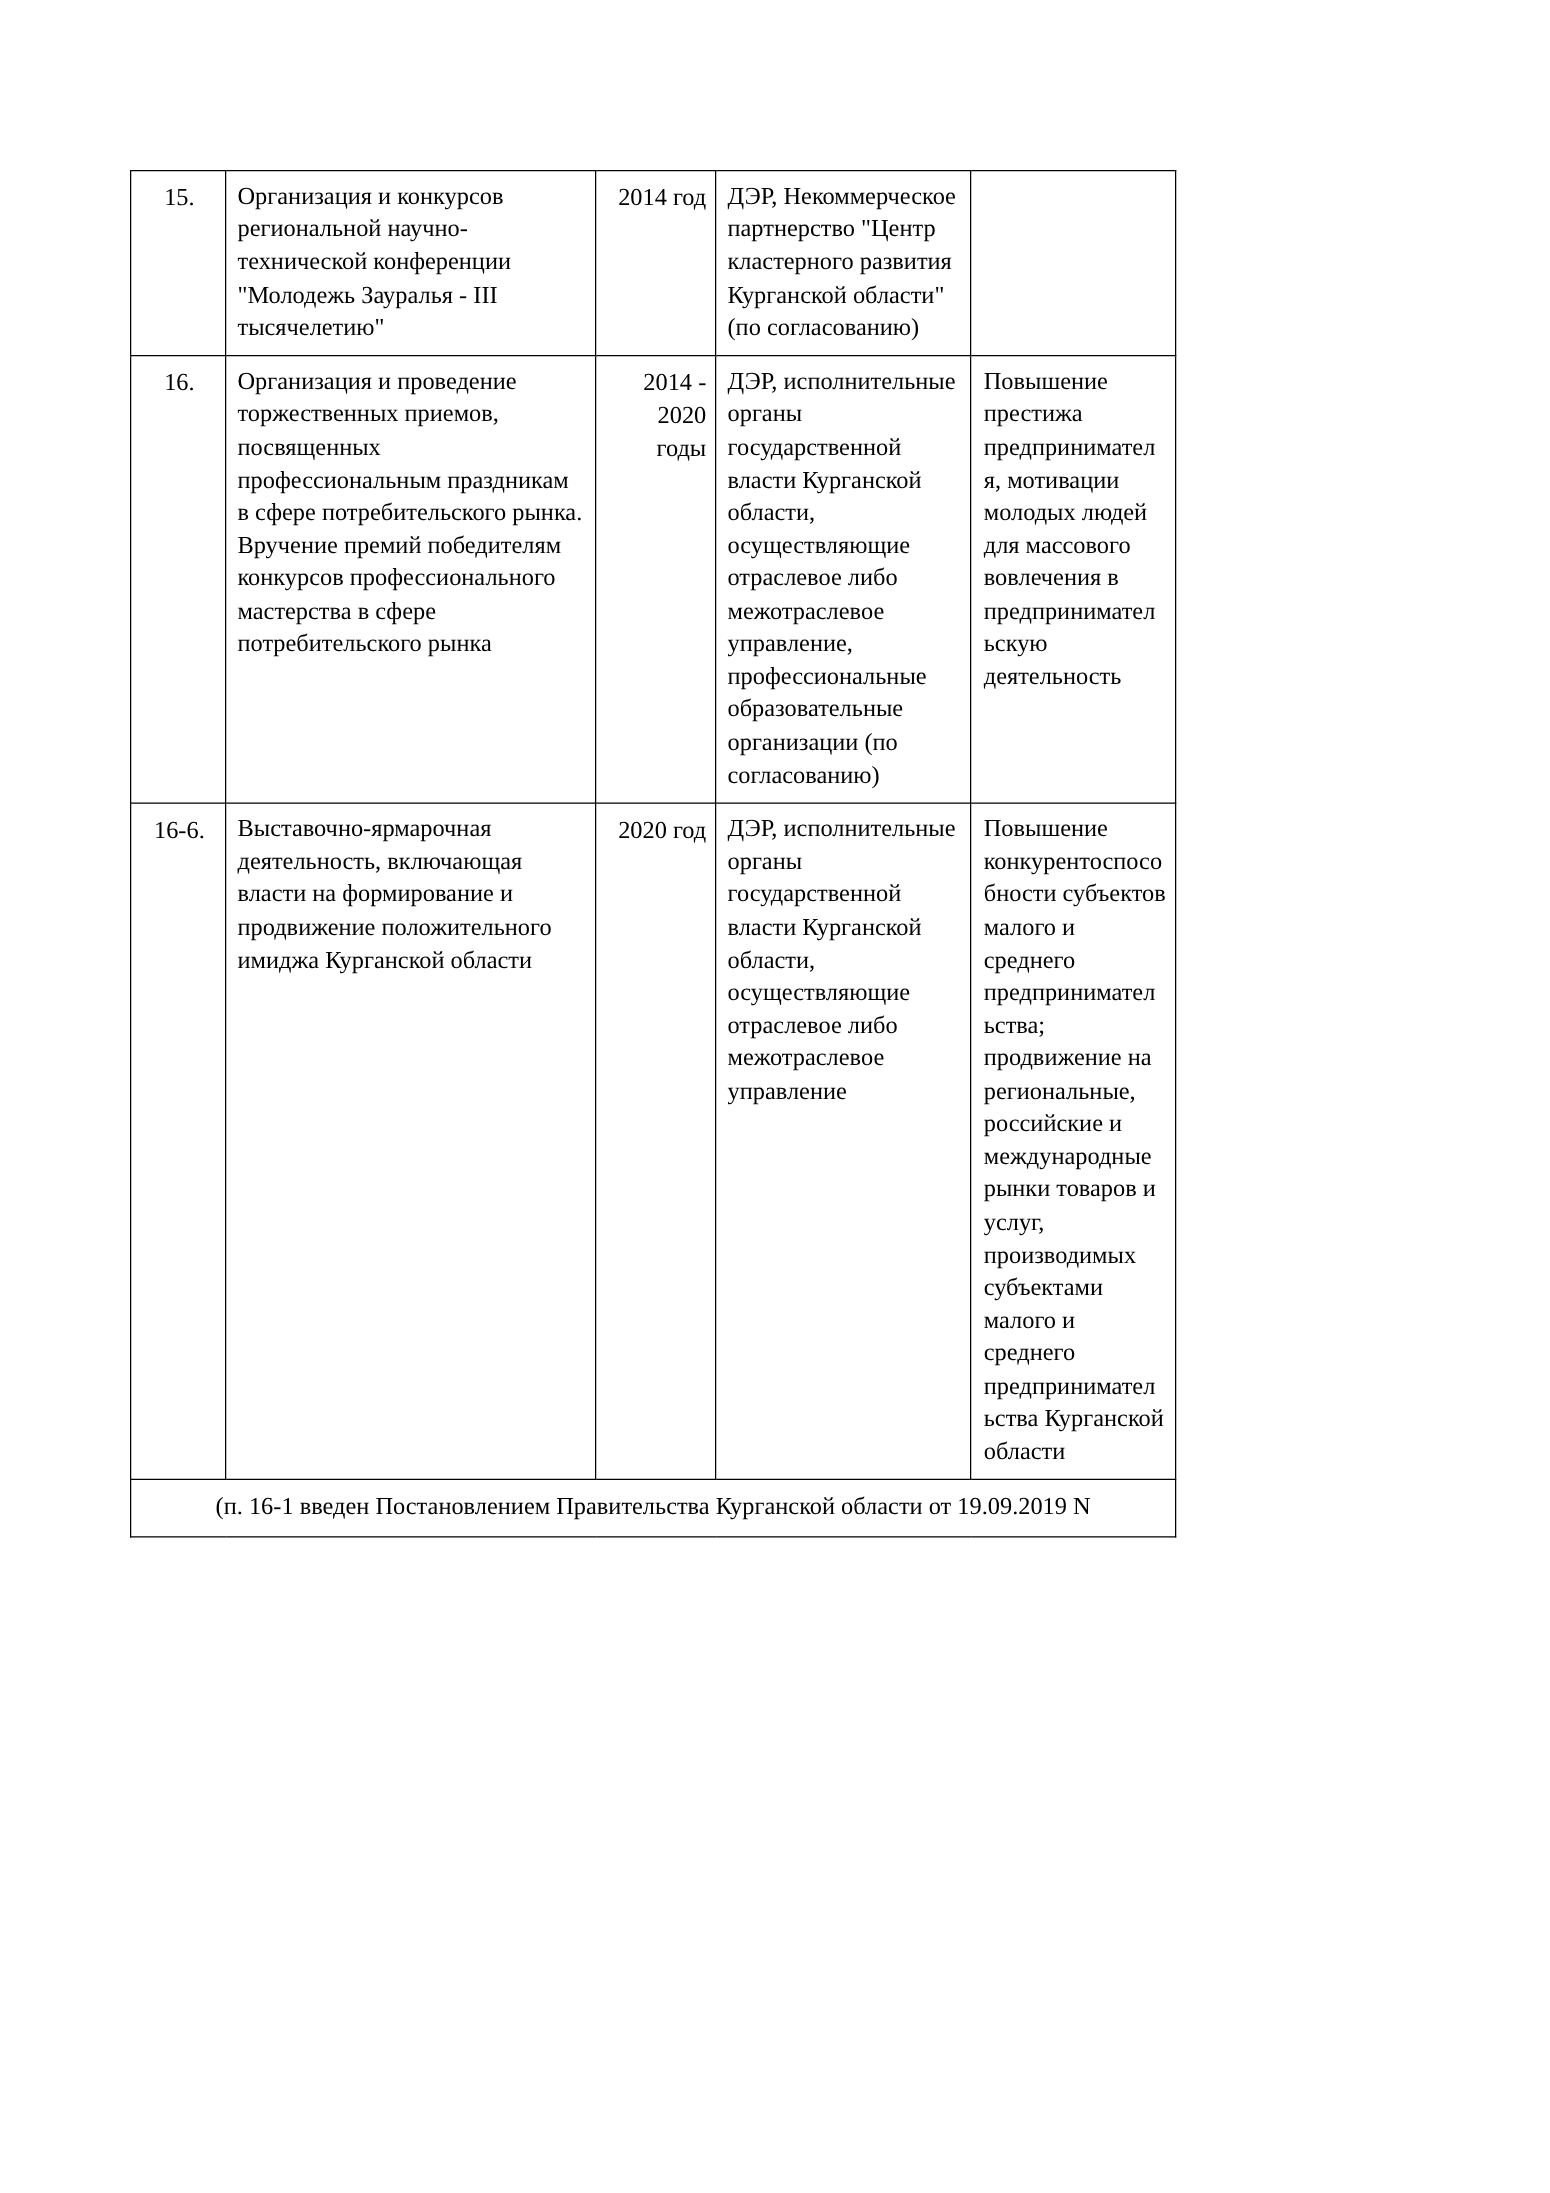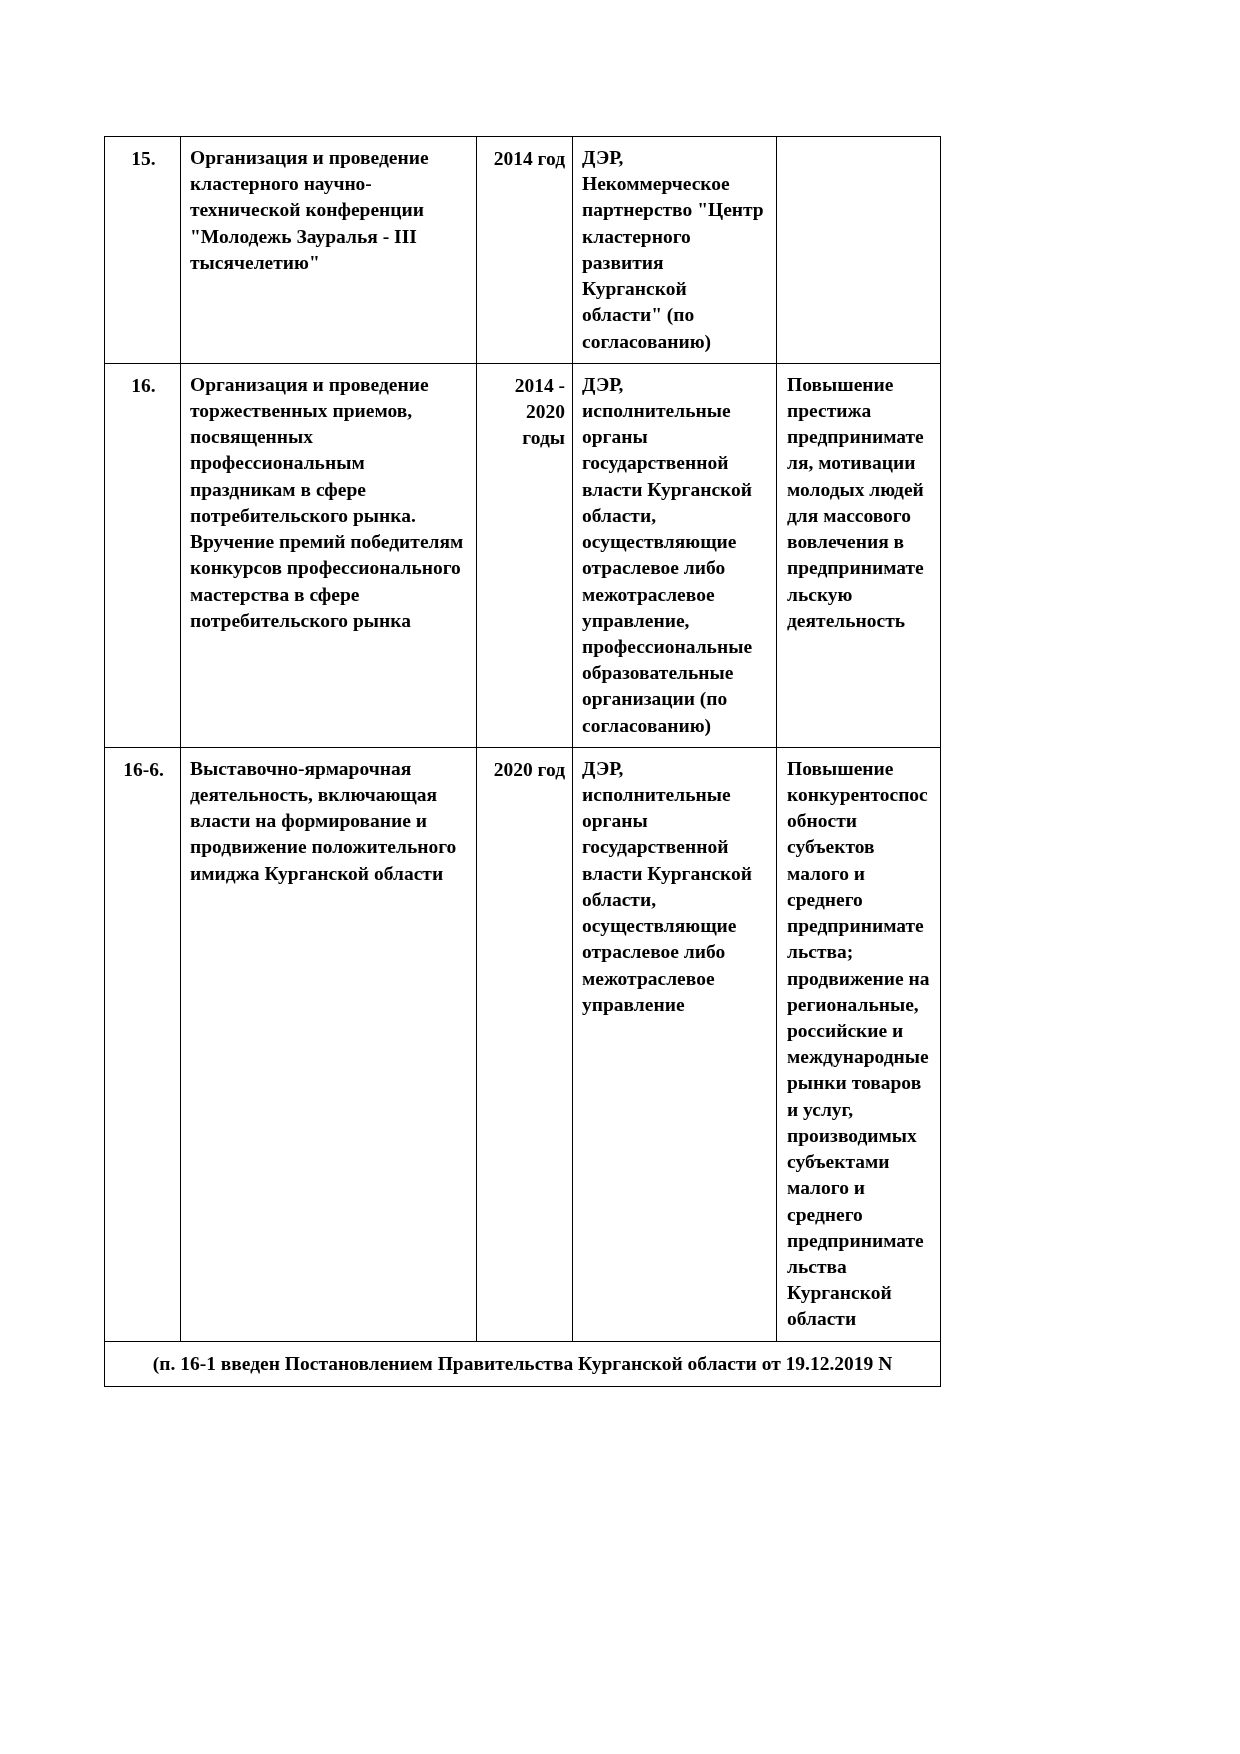--- a/index.html
+++ b/index.html
@@ -14,21 +14,20 @@
     color: #000000;
     position: relative;
     overflow: hidden;
   }
   .page {
     position: absolute;
     left: 0;
     top: 0;
     width: 1207px;
     height: 1754px;
-    font-weight: bold;
   }
   .doc-table {
     position: absolute;
     left: 104px;
     top: 136px;
     width: 836px;
     border-collapse: collapse;
     table-layout: fixed;
   }
   .doc-table td {
@@ -82,21 +81,21 @@
       <col class="c-num">
       <col class="c-desc">
       <col class="c-date">
       <col class="c-exec">
       <col class="c-result">
     </colgroup>
     <tbody>
 
       <tr>
         <td class="num">15.</td>
-        <td class="desc">Организация и проведение кластерного научно-технической конференции "Молодежь Зауралья - III тысячелетию"</td>
+        <td class="desc">Организация и конкурсов региональной научно-технической конференции "Молодежь Зауралья - III тысячелетию"</td>
         <td class="date">2014 год</td>
         <td class="exec">ДЭР, Некоммерческое партнерство "Центр кластерного развития Курганской области" (по согласованию)</td>
         <td class="result empty-cell"></td>
       </tr>
 
       <tr>
         <td class="num">16.</td>
         <td class="desc">Организация и проведение торжественных приемов, посвященных профессиональным праздникам в сфере потребительского рынка. Вручение премий победителям конкурсов профессионального мастерства в сфере потребительского рынка</td>
         <td class="date">2014 - 2020 годы</td>
         <td class="exec">ДЭР, исполнительные органы государственной власти Курганской области, осуществляющие отраслевое либо межотраслевое управление, профессиональные образовательные организации (по согласованию)</td>
@@ -105,19 +104,19 @@
 
       <tr>
         <td class="num">16-6.</td>
         <td class="desc">Выставочно-ярмарочная деятельность, включающая власти на формирование и продвижение положительного имиджа Курганской области</td>
         <td class="date">2020 год</td>
         <td class="exec">ДЭР, исполнительные органы государственной власти Курганской области, осуществляющие отраслевое либо межотраслевое управление</td>
         <td class="result">Повышение конкурентоспособности субъектов малого и среднего предпринимательства; продвижение на региональные, российские и международные рынки товаров и услуг, производимых субъектами малого и среднего предпринимательства Курганской области</td>
       </tr>
 
       <tr>
-        <td class="footnote" colspan="5">(п. 16-1 введен Постановлением Правительства Курганской области от 19.12.2019 N</td>
+        <td class="footnote" colspan="5">(п. 16-1 введен Постановлением Правительства Курганской области от 19.09.2019 N</td>
       </tr>
 
     </tbody>
   </table>
 
 </div>
 
 </body></html>

